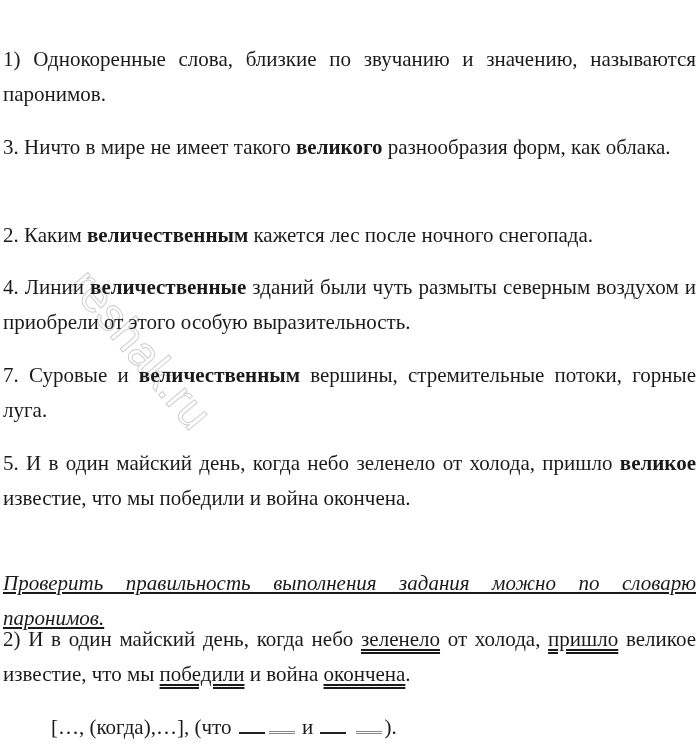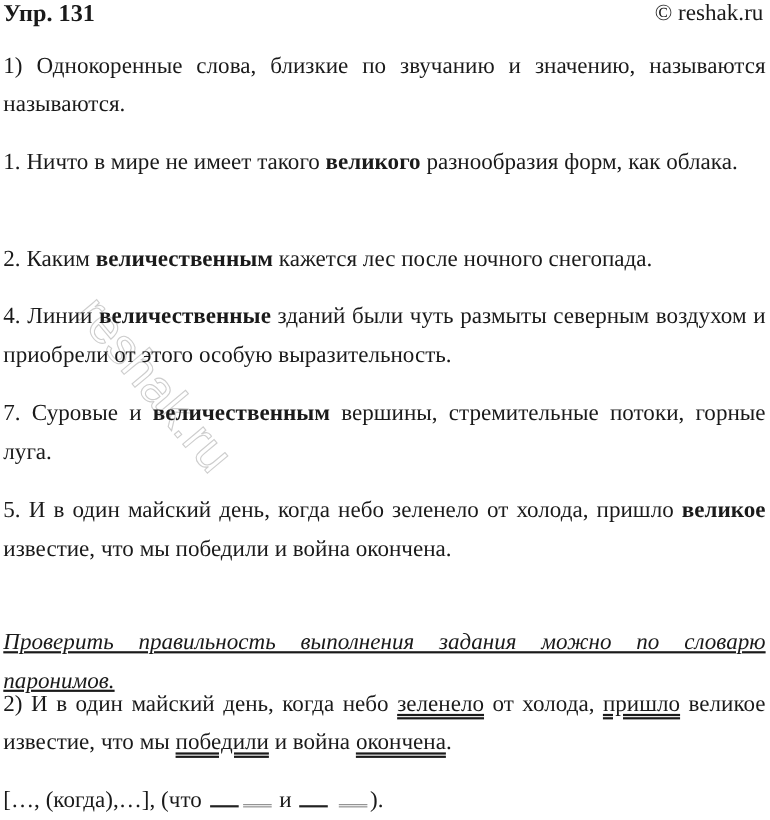--- a/index.html
+++ b/index.html
@@ -23,33 +23,31 @@
       position: absolute; left: 20px; top: 300px; width: 170px; height: 130px;
       transform: rotate(50deg); color: transparent;
       -webkit-text-stroke: 1px #c8c8c8; font-family: "Liberation Sans", sans-serif;
       font-size: 46px; pointer-events: none; opacity: 0.9;
     }
   </style>
 </head>
 <body>
 
 <div class="header">
-  <span class="ex-title">Упр. 131</span>
-  <span class="site">© reshak.ru</span>
 </div>
 
 <div class="watermark">reshak.ru</div>
 
 <div class="p" style="top:42px;">
   <span>1) Однокоренные слова, близкие по звучанию и значению, называются</span>
-  <span>называются.</span>
+  <span>паронимов.</span>
 </div>
 
 <div class="p" style="top:130px;">
-  <span>1. Ничто в мире не имеет такого </span><b>великого</b><span> разнообразия форм, как облака.</span>
+  <span>3. Ничто в мире не имеет такого </span><b>великого</b><span> разнообразия форм, как облака.</span>
 </div>
 
 <div class="p single" style="top:218px;">
   <span>2. Каким </span><b>величественным</b><span> кажется лес после ночного снегопада.</span>
 </div>
 
 <div class="p" style="top:270px;">
   <span>4. Линии </span><b>величественные</b><span> зданий были чуть размыты северным воздухом и приобрели от этого особую выразительность.</span>
 </div>
 
@@ -62,15 +60,15 @@
 </div>
 
 <div class="p" style="top:566px;text-decoration:underline;">
   <i>Проверить правильность выполнения задания можно по словарю паронимов.</i>
 </div>
 
 <div class="p" style="top:622px;">
   <span>2) И в один майский день, когда </span><span class="u1">небо</span><span> </span><span class="u2">зеленело</span><span> от холода, </span><span class="u2">пришло</span><span> великое </span><span class="u1">известие</span><span>, что </span><span class="u1">мы</span><span> </span><span class="u2">победили</span><span> и </span><span class="u1">война</span><span> </span><span class="u2">окончена</span><span>.</span>
 </div>
 
-<div class="p single" style="top:710px;">
+<div class="p single" style="top:710px;margin-left:48px;">
   <span>[…, (когда),…], (что </span><span class="blank1"></span><span class="blank2"></span><span> и </span><span class="blank1"></span><span class="blank2" style="margin-left:8px;"></span><span>).</span>
 </div>
 
 </body></html>

